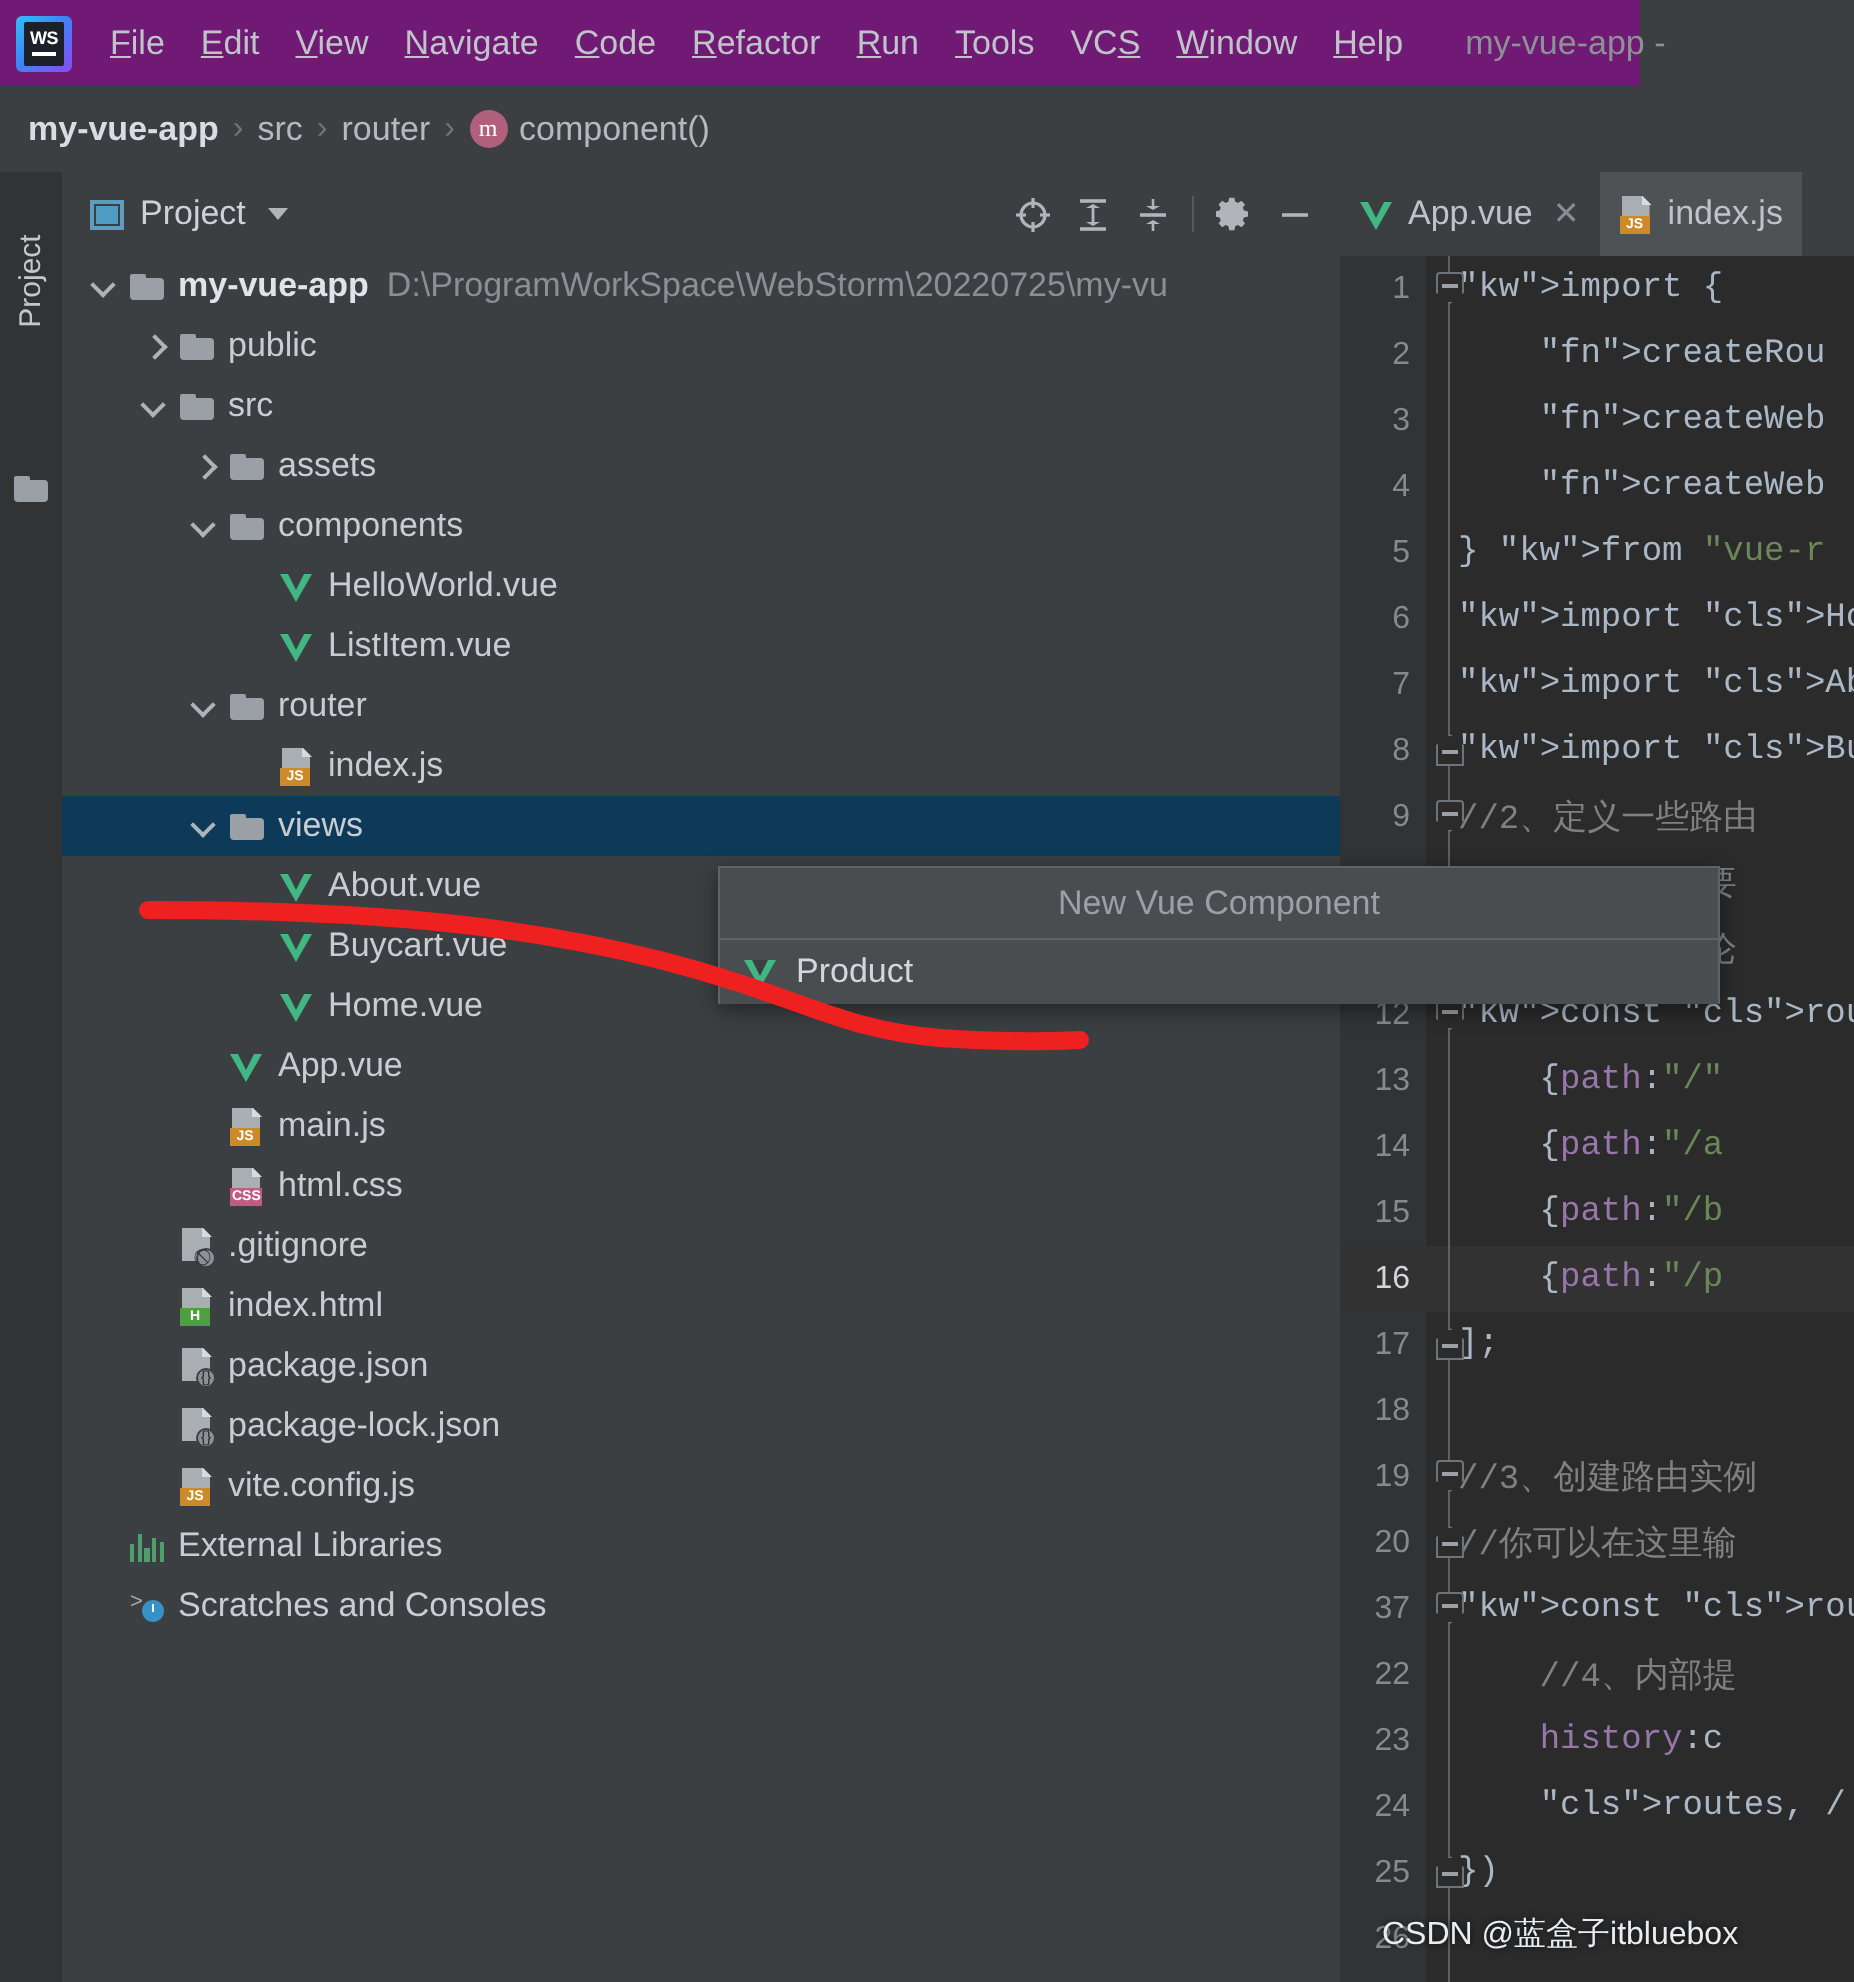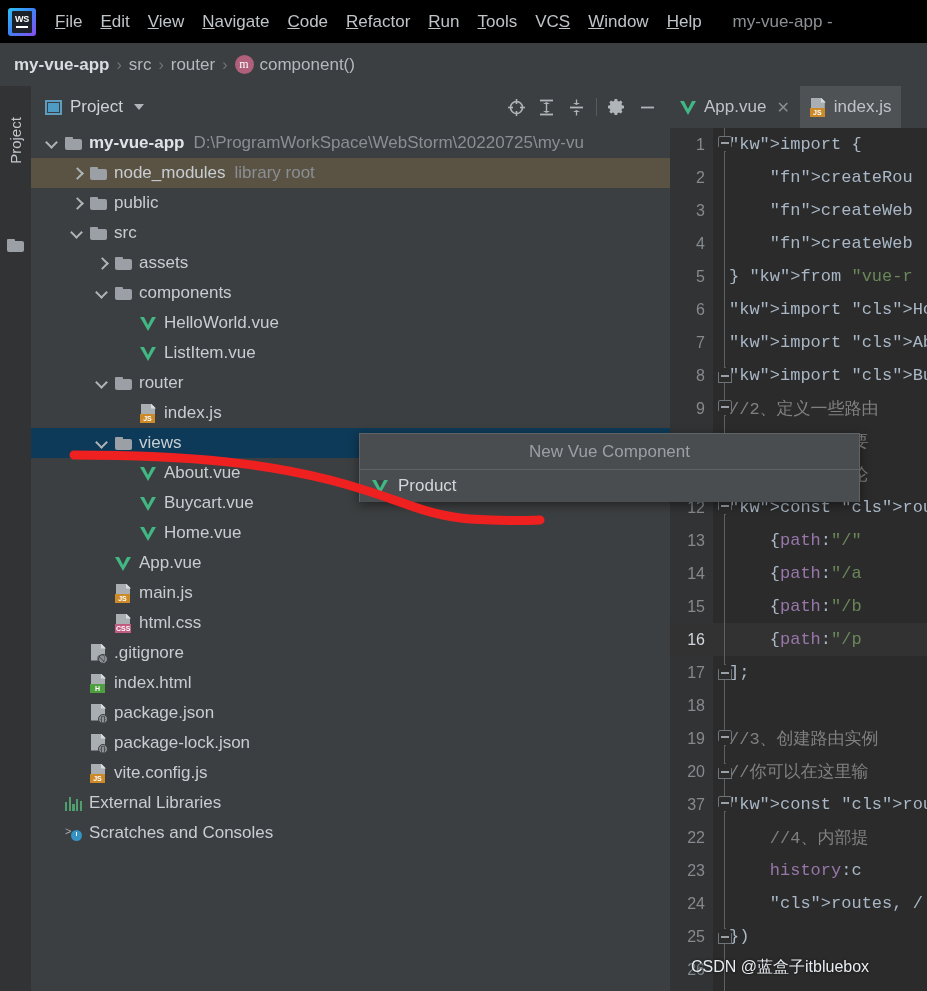--- a/index.html
+++ b/index.html
@@ -6,22 +6,22 @@
   html, body {
     width: 927px; height: 991px;
     background: #3c3f41;
     font-family: "Liberation Sans", sans-serif;
     overflow: hidden;
   }
   #app { position: relative; width: 927px; height: 991px; background: #3c3f41; }
 
   
   .menubar {
-    position: absolute; left: 0; top: 0; width: 927px; height: 43px;
-    background: #000000; display: flex; align-items: center;
+    position: absolute; left: 0; top: 0; width: 820px; height: 43px;
+    background: #701a75; display: flex; align-items: center;
   }
   .ws-logo {
     width: 28px; height: 28px; margin-left: 8px; margin-right: 10px;
     border-radius: 3px; position: relative; overflow: hidden;
     background: linear-gradient(135deg,#2fc1f5 0%, #3b86f7 45%, #8a4bf0 100%);
     flex: 0 0 auto;
   }
   .ws-logo .inner {
     position: absolute; left: 4px; top: 3px; right: 4px; bottom: 3px;
     background: #1c2129; border-radius: 1px;
@@ -352,26 +352,20 @@
         </div>
       </div>
     </div>
 
     <div class="tree" id="tree">
         <div class="row" style="padding-left: 16px;">
           <span class="arrow down"></span>
           <span class="folder"></span>
           <span class="lbl bold">my-vue-app</span>
           <span class="lbl dim">D:\ProgramWorkSpace\WebStorm\20220725\my-vu</span>
-        </div>
-        <div class="row hl-lib" style="padding-left: 41px;">
-          <span class="arrow right"></span>
-          <span class="folder"></span>
-          <span class="lbl">node_modules</span>
-          <span class="lbl dim">library root</span>
         </div>
         <div class="row" style="padding-left: 41px;">
           <span class="arrow right"></span>
           <span class="folder"></span>
           <span class="lbl">public</span>
         </div>
         <div class="row" style="padding-left: 41px;">
           <span class="arrow down"></span>
           <span class="folder"></span>
           <span class="lbl">src</span>

